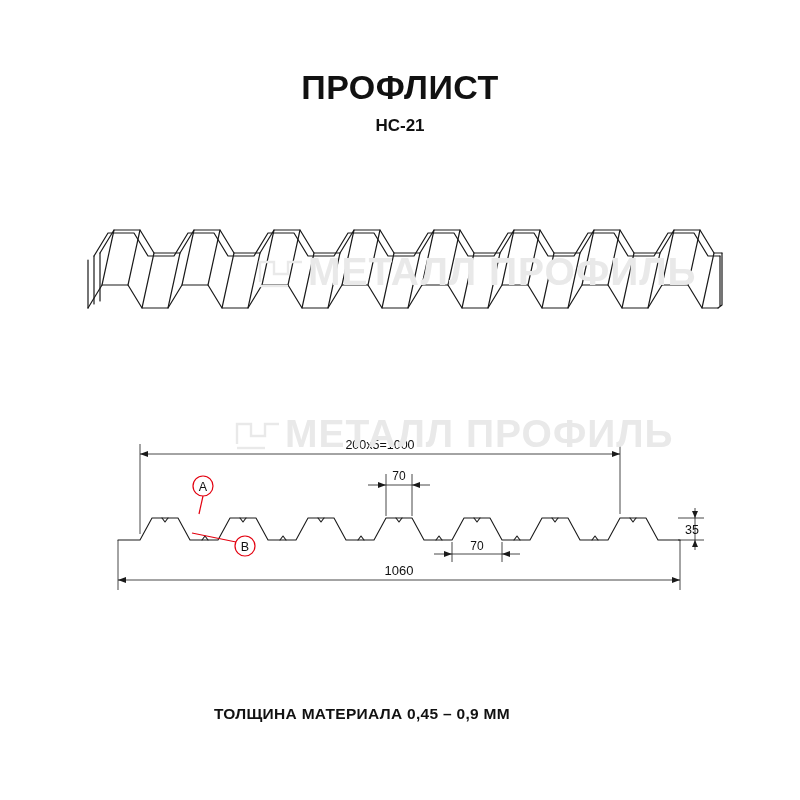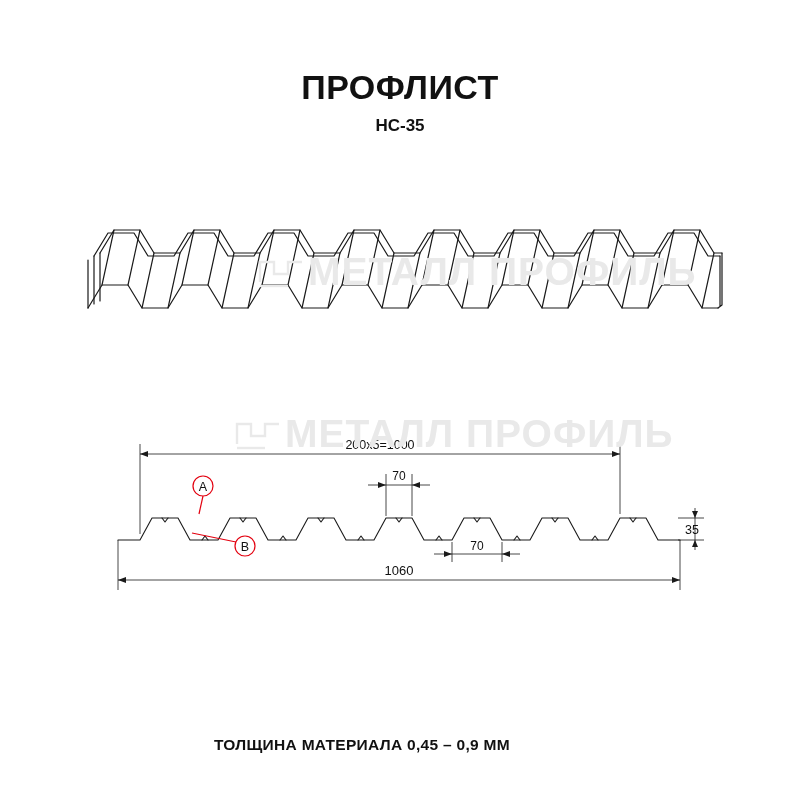--- a/index.html
+++ b/index.html
@@ -36,21 +36,21 @@
     top: 116px;
     left: 0;
     width: 800px;
     text-align: center;
     font-size: 17px;
     font-weight: bold;
     color: #111111;
   }
   .footer-note {
     position: absolute;
-    top: 736px;
+    top: 705px;
     left: 0;
     width: 724px;
     text-align: center;
     font-size: 15.5px;
     font-weight: bold;
     letter-spacing: 0.3px;
     color: #111111;
   }
   
   .watermark {
@@ -99,21 +99,21 @@
     font-family: "Liberation Sans", sans-serif;
     fill: #111111;
   }
 </style>
 </head>
 <body>
 
 <div class="page">
 
   <div class="title">ПРОФЛИСТ</div>
-  <div class="subtitle">НС-35</div>
+  <div class="subtitle">НС-21</div>
 
   <svg class="svg-iso" width="650" height="140" viewBox="0 0 650 140">
     <g fill="none" stroke="#1a1a1a" stroke-width="1.2" stroke-linejoin="round" stroke-linecap="round">
 
       <path d="M8 60 L8 108 M14 56 L14 104 M20 53 L20 101"></path>
 
       <path d="M20 53 L34 30 L60 30 L74 53 L100 53 L114 30 L140 30 L154 53 L180 53 L194 30 L220 30 L234 53 L260 53 L274 30 L300 30 L314 53 L340 53 L354 30 L380 30 L394 53 L420 53 L434 30 L460 30 L474 53 L500 53 L514 30 L540 30 L554 53 L580 53 L594 30 L620 30 L634 53 L642 53"></path>
 
       <path d="M14 56 L28 33 L54 33 L68 56 L94 56 L108 33 L134 33 L148 56 L174 56 L188 33 L214 33 L228 56 L254 56 L268 33 L294 33 L308 56 L334 56 L348 33 L374 33 L388 56 L414 56 L428 33 L454 33 L468 56 L494 56 L508 33 L534 33 L548 56 L574 56 L588 33 L614 33 L628 56 L640 56"></path>
 

